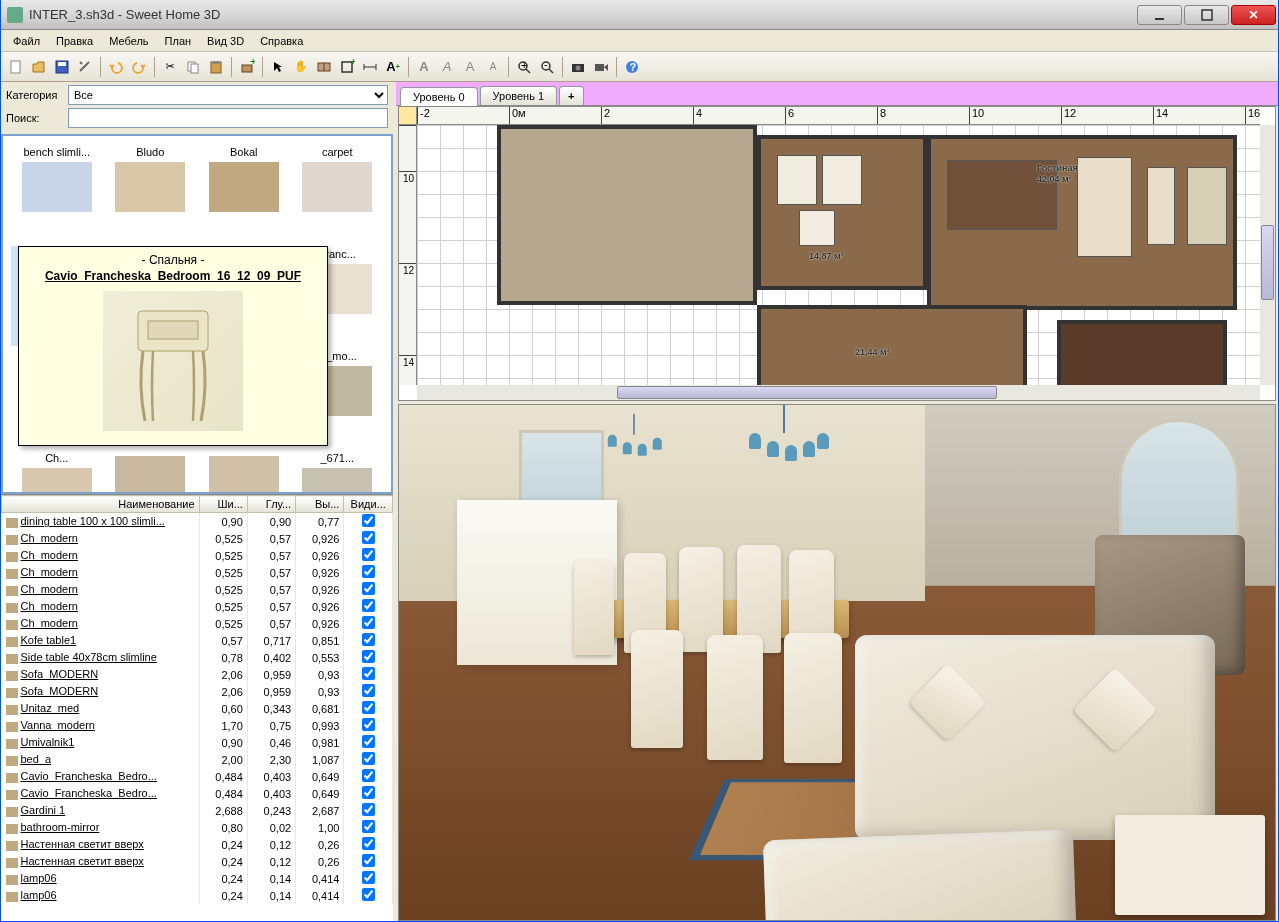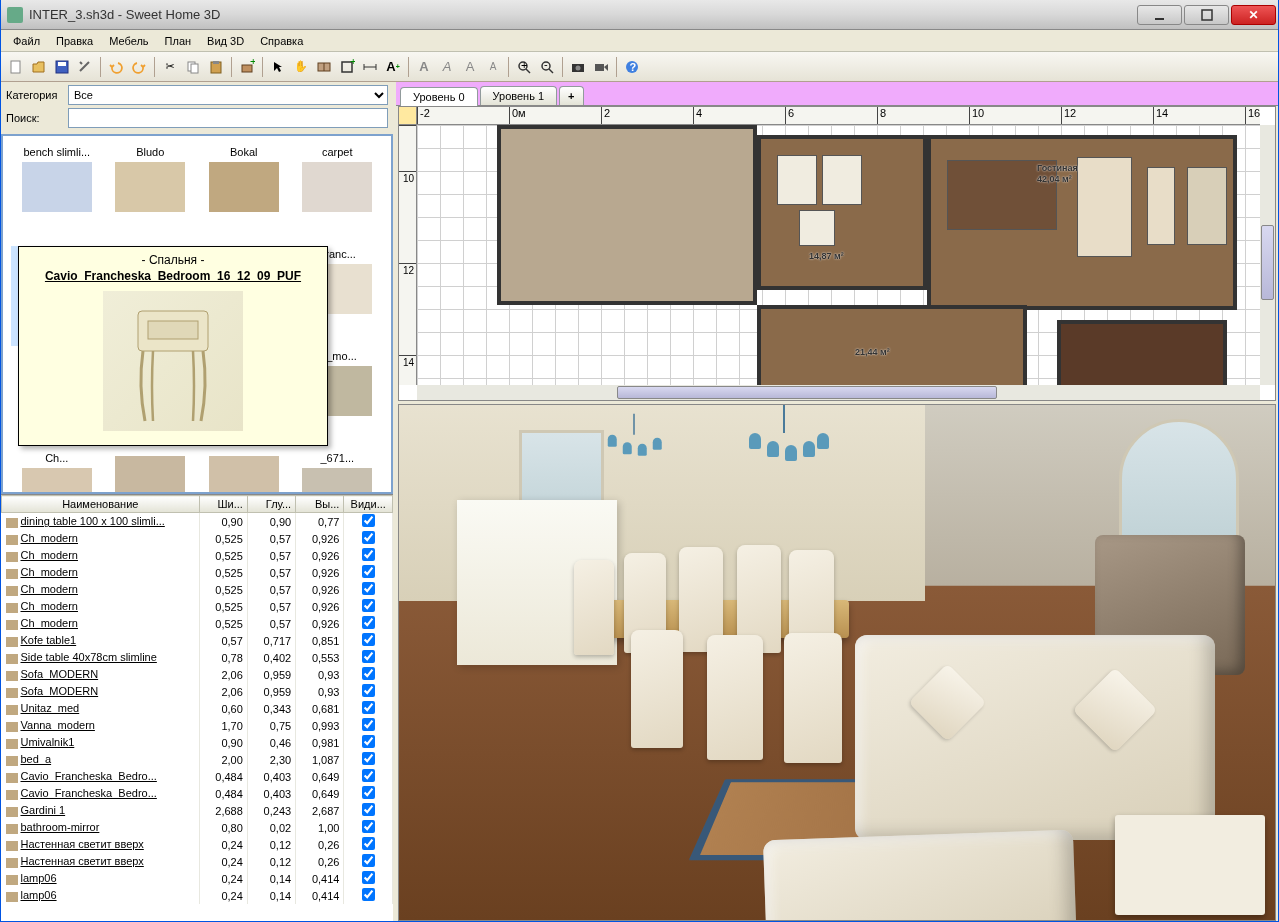--- a/index.html
+++ b/index.html
@@ -36,21 +36,21 @@
 .catalog-item.selected { background: #cce4ff; }
 .catalog-item .cat-label { font-size: 11px; white-space: nowrap; overflow: hidden; text-overflow: ellipsis; width: 100%; }
 
 .tooltip-popup { position: absolute; left: 15px; top: 110px; width: 310px; height: 200px; background: #ffffe1; border: 1px solid #000; padding: 6px; text-align: center; z-index: 10; box-shadow: 3px 3px 5px rgba(0,0,0,0.3); }
 .tooltip-popup .tt-category { font-size: 12px; }
 .tooltip-popup .tt-name { font-size: 12px; font-weight: bold; text-decoration: underline; margin: 2px 0 8px; }
 .tooltip-popup .tt-img { width: 140px; height: 140px; margin: 0 auto; background: linear-gradient(135deg, #f0eed8, #e8e4c8); display: flex; align-items: center; justify-content: center; }
 
 .furniture-table { flex: 1; overflow-y: auto; background: #fff; border-top: 1px solid #888; }
 .furniture-table table { width: 100%; border-collapse: collapse; }
-.furniture-table th { background: linear-gradient(180deg, #fff, #e3e3d6); border: 1px solid #c0c0b0; padding: 2px 4px; text-align: center; font-weight: normal; white-space: nowrap; overflow: hidden; position: sticky; top: 0; }
+.furniture-table th { background: linear-gradient(180deg, #fff, #e3e3d6); border: 1px solid #c0c0b0; padding: 2px 4px; text-align: right; font-weight: normal; white-space: nowrap; overflow: hidden; position: sticky; top: 0; }
 .furniture-table td { border-right: 1px solid #e8e8e0; padding: 1px 4px; white-space: nowrap; overflow: hidden; }
 .furniture-table .col-name { width: 180px; }
 .furniture-table .col-num { width: 44px; text-align: right; }
 .furniture-table .col-chk { width: 32px; text-align: center; }
 .furniture-table .row-icon { display: inline-block; width: 12px; height: 10px; background: #c0a880; margin-right: 3px; vertical-align: middle; }
 .furniture-table .furn-name { text-decoration: underline; }
 
 .tabs-bar { height: 24px; display: flex; align-items: flex-end; padding: 0 4px; background: #f0abfc; border-bottom: 1px solid #888; }
 .tab { padding: 3px 12px; background: linear-gradient(180deg, #fff, #e3e3d6); border: 1px solid #919b9c; border-bottom: none; border-radius: 4px 4px 0 0; margin-right: 2px; cursor: pointer; }
 .tab.active { background: #fff; position: relative; top: 1px; }

